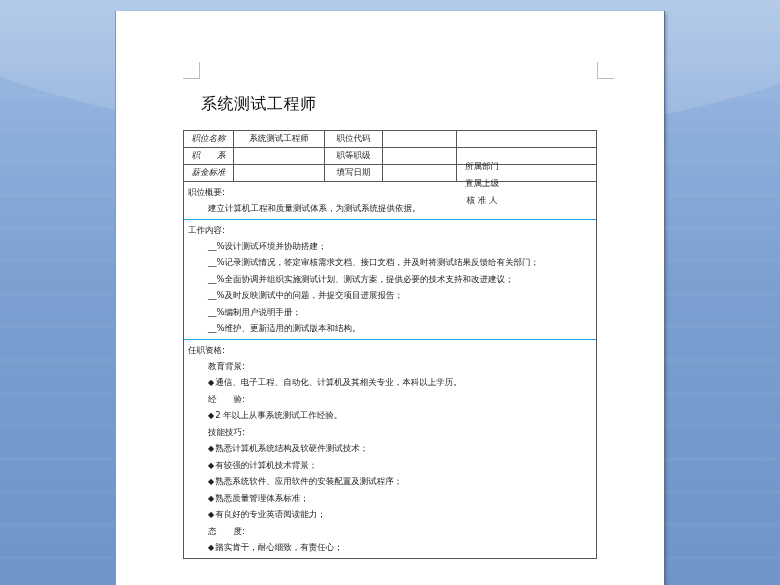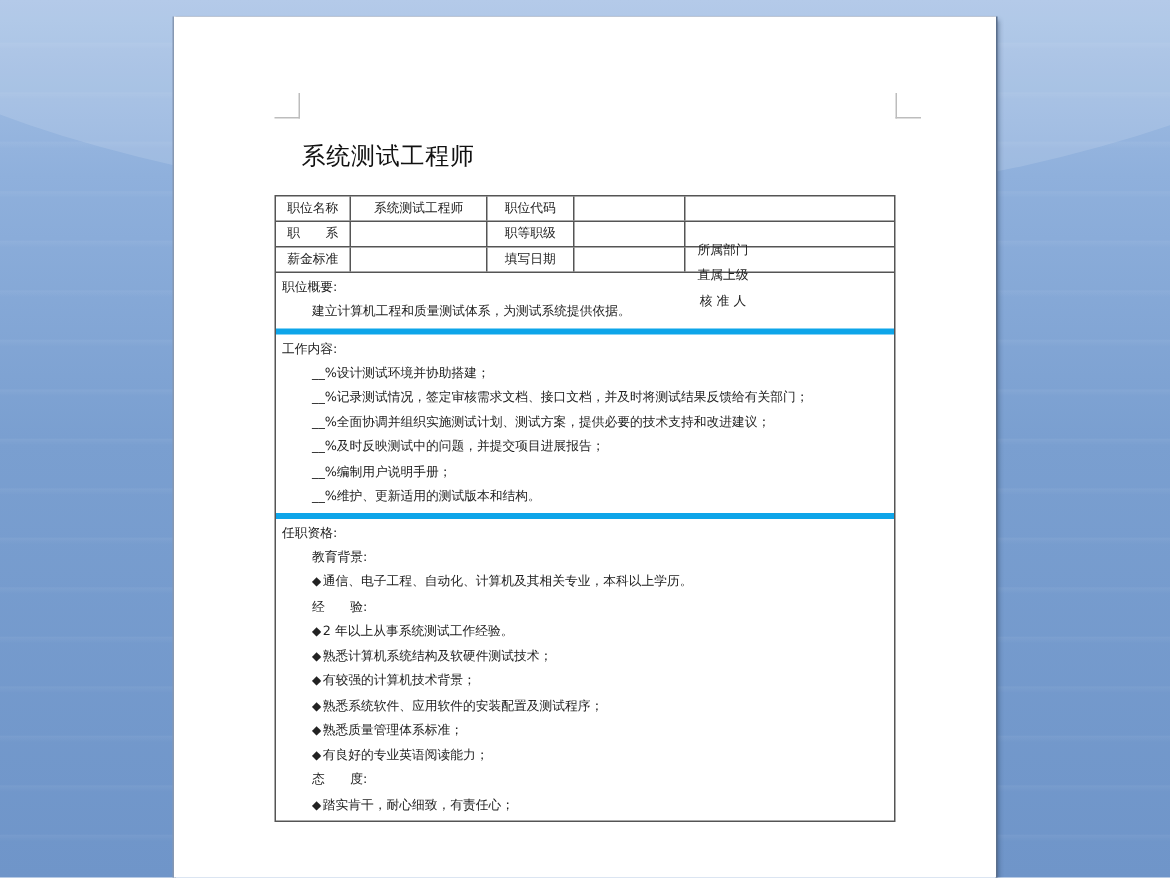--- a/index.html
+++ b/index.html
@@ -30,22 +30,22 @@
     font-size:16px; color:#111; letter-spacing:0.5px;
   }
   .tbl {
     position:absolute; left:67px; top:119px; width:414px;
     border:1px solid #555; box-sizing:border-box;
     font-size:8.5px; color:#222;
   }
   .hdr-row { display:flex; height:17px; border-bottom:1px solid #555; box-sizing:border-box; }
   .hdr-row .c { border-right:1px solid #555; box-sizing:border-box; display:flex; align-items:center; justify-content:center; }
   .hdr-row .c:last-child { border-right:none; }
-  .w1 { width:50px; } .w2 { width:91px; } .w3 { width:58px; } .w4 { width:74px; } .w5 { width:51px;margin-top:36px; } .w6 { flex:1; }
-  .sec { border-bottom:4px solid #0ea5e9; padding:2px 4px 2px 4px; box-sizing:border-box; }
+  .w1 { width:50px;font-style:italic; } .w2 { width:91px; } .w3 { width:58px; } .w4 { width:74px; } .w5 { width:51px;margin-top:36px; } .w6 { flex:1; }
+  .sec { border-bottom:1px solid #0ea5e9; padding:2px 4px 2px 4px; box-sizing:border-box; }
   .sec-head { height:16px; line-height:16px; }
   .line { height:16.5px; line-height:16.5px; padding-left:20px; white-space:nowrap; }
   .sub { padding-left:20px; height:16.5px; line-height:16.5px; }
   .bullet { padding-left:20px; height:16.5px; line-height:16.5px; white-space:nowrap; }
   .bullet .dia { font-size:8px; margin-right:1px; }
   .sec.last { border-bottom:none; }
 </style>
 </head>
 <body>
 
@@ -101,20 +101,21 @@
 
     <div class="sec last">
       <div class="sec-head">任职资格:</div>
 
       <div class="sub">教育背景:</div>
       <div class="bullet"><span class="dia">◆</span><span>通信、电子工程、自动化、计算机及其相关专业，本科以上学历。</span></div>
 
       <div class="sub">经　　验:</div>
       <div class="bullet"><span class="dia">◆</span><span>2 年以上从事系统测试工作经验。</span></div>
 
+      <div class="sub">技能技巧:</div>
       <div class="bullet"><span class="dia">◆</span><span>熟悉计算机系统结构及软硬件测试技术；</span></div>
       <div class="bullet"><span class="dia">◆</span><span>有较强的计算机技术背景；</span></div>
       <div class="bullet"><span class="dia">◆</span><span>熟悉系统软件、应用软件的安装配置及测试程序；</span></div>
       <div class="bullet"><span class="dia">◆</span><span>熟悉质量管理体系标准；</span></div>
       <div class="bullet"><span class="dia">◆</span><span>有良好的专业英语阅读能力；</span></div>
 
       <div class="sub">态　　度:</div>
       <div class="bullet"><span class="dia">◆</span><span>踏实肯干，耐心细致，有责任心；</span></div>
 
     </div>

